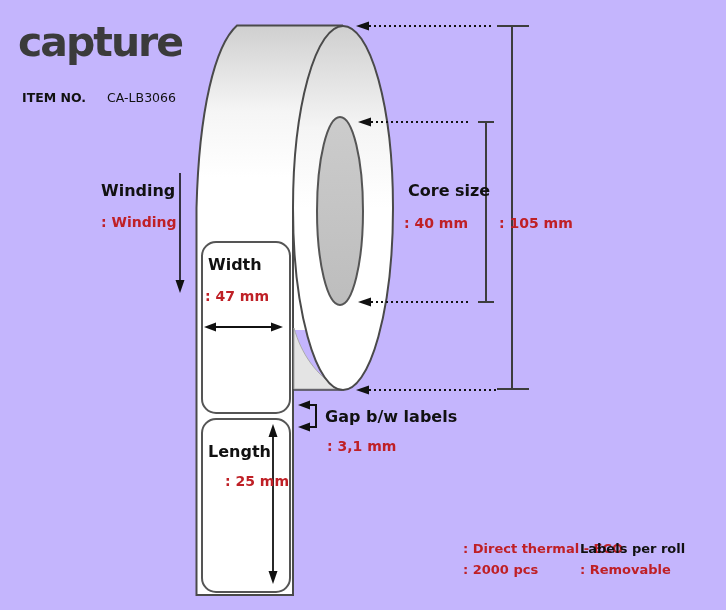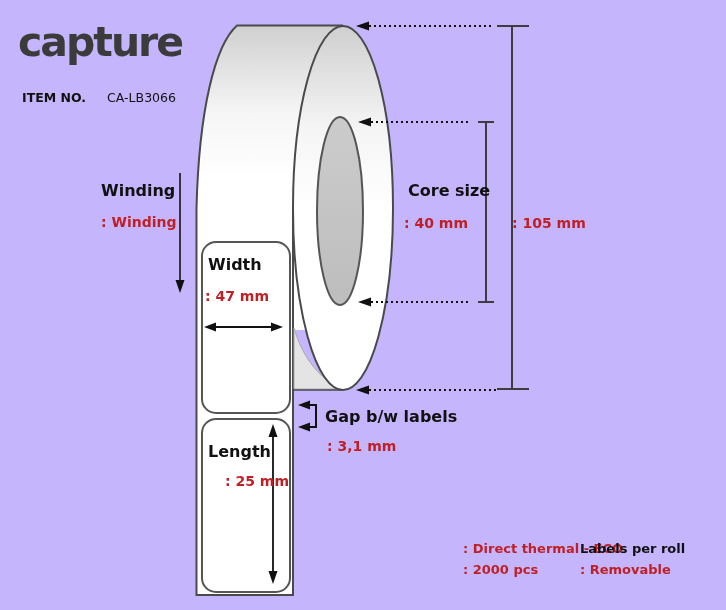--- a/index.html
+++ b/index.html
@@ -146,21 +146,21 @@
 
   <div class="lbl" style="left:208px; top:255px;">Width</div>
   <div class="val" style="left:205px; top:288px;">: 47 mm</div>
 
   <div class="lbl" style="left:208px; top:442px;">Length</div>
   <div class="val" style="left:205px; top:473px;margin-left:20px;">: 25 mm</div>
 
   <div class="lbl" style="left:408px; top:181px;">Core size</div>
   <div class="val" style="left:404px; top:215px;">: 40 mm</div>
 
-  <div class="val" style="left:512px; top:215px;text-align:right;">: 105 mm</div>
+  <div class="val" style="left:499px; top:215px;text-align:right;">: 105 mm</div>
 
   <div class="lbl" style="left:325px; top:407px;">Gap b/w labels</div>
   <div class="val" style="left:327px; top:438px;">: 3,1 mm</div>
 
   <div class="specs">
     <div class="sval">: Direct thermal - ECO</div>
     <div class="slbl">Labels per roll</div>
     <div class="sval">: 2000 pcs</div>
     <div class="sval">: Removable</div>
   </div>

